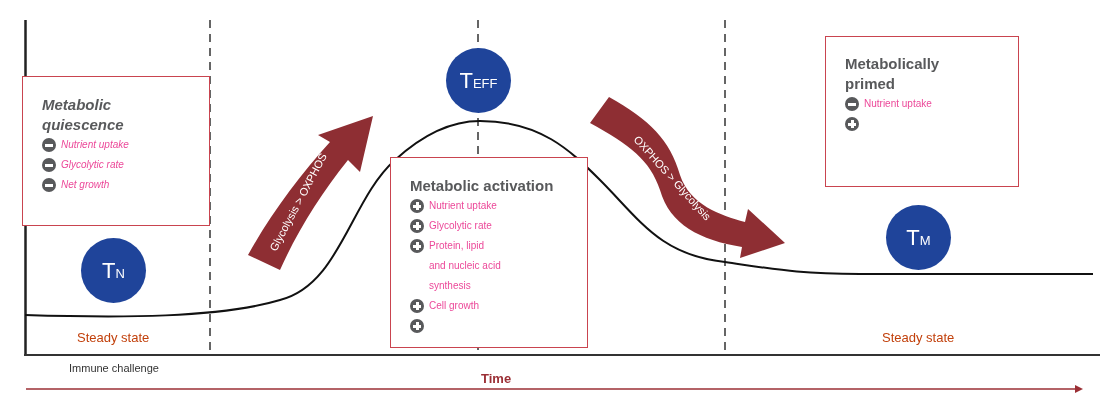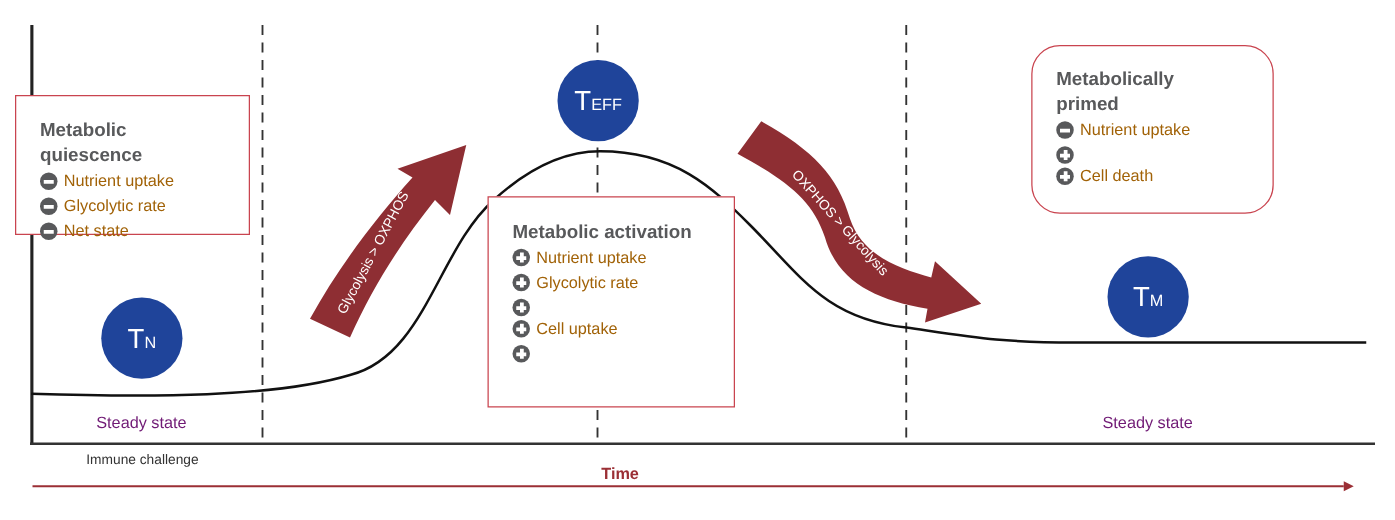--- a/index.html
+++ b/index.html
@@ -1,29 +1,29 @@
 <!DOCTYPE html>
 <html><head>
   <meta charset="utf-8">
   <style>
     html, body { margin: 0; padding: 0; background: #ffffff; }
     body { width: 1116px; height: 416px; position: relative; overflow: hidden; font-family: "Liberation Sans", sans-serif; }
     #stage { position: absolute; left: 0; top: 0; width: 1116px; height: 416px; }
     svg text { font-family: "Liberation Sans", sans-serif; }
     .box { position: absolute; border: 1.5px solid #c9444f; background: #ffffff; color: #58595b; box-sizing: border-box; }
     .box .title { font-weight: bold; font-size: 15px; line-height: 20px; color: #58595b; }
-    .box .item { font-size: 13px; line-height: 20px; display: flex; align-items: flex-start; color: #a16207; }
+    .box .item { font-size: 10px; line-height: 20px; display: flex; align-items: flex-start; color: #ec4899; }
     .sign { display: inline-block; width: 14px; height: 14px; border-radius: 50%; background: #58595b; position: relative; margin-top: 3px; margin-right: 5px; flex: 0 0 auto; }
     .sign::before { content: ""; position: absolute; left: 3px; top: 5.5px; width: 8px; height: 3px; background: #fff; }
     .sign.plus::after { content: ""; position: absolute; left: 5.5px; top: 3px; width: 3px; height: 8px; background: #fff; }
     .item .label { white-space: pre-line; }
     .cell { position: absolute; border-radius: 50%; background: #1f449a; color: #fff; display: flex; align-items: center; justify-content: center; }
     .cell .t { font-size: 22px; }
     .cell .sub { font-size: 13px; margin-top: 5px; }
-    .axis-label { position: absolute; font-size: 13px; color: #701a75; }
+    .axis-label { position: absolute; font-size: 13px; color: #c2410c; }
     .small-label { position: absolute; font-size: 11px; color: #333; }
     .time-label { position: absolute; font-size: 13px; font-weight: bold; color: #9b2f35; }
   </style>
 </head>
 <body>
 
 <div id="stage">
   <svg width="1116" height="416" style="position:absolute;left:0;top:0">
 
     <line x1="25.5" y1="20" x2="25.5" y2="355" stroke="#222" stroke-width="2.5"></line>
@@ -51,77 +51,76 @@
   </div>
   <div class="cell" style="left:446px;top:48px;width:65px;height:65px;">
     <span class="t">T</span>
       <span class="sub">EFF</span>
   </div>
   <div class="cell" style="left:886px;top:205px;width:65px;height:65px;">
     <span class="t">T</span>
       <span class="sub">M</span>
   </div>
 
-  <div class="box" style="left:12px;top:76px;width:188px;height:112px;padding:18px 0 0 19px;">
+  <div class="box" style="left:22px;top:76px;width:188px;height:150px;padding:18px 0 0 19px;font-style:italic;">
     <div class="title" style="white-space:pre-line">Metabolic
 quiescence</div>
     <div class="list">
         <div class="item">
           <span class="sign minus"></span>
           <span class="label">Nutrient uptake</span>
         </div>
         <div class="item">
           <span class="sign minus"></span>
           <span class="label">Glycolytic rate</span>
         </div>
         <div class="item">
           <span class="sign minus"></span>
-          <span class="label">Net state</span>
+          <span class="label">Net growth</span>
         </div>
       </div>
   </div>
 
-  <div class="box" style="left:390px;top:157px;width:198px;height:169px;padding:18px 4px 0 19px;">
+  <div class="box" style="left:390px;top:157px;width:198px;height:191px;padding:18px 4px 0 19px;">
     <div class="title">Metabolic activation</div>
     <div class="list">
         <div class="item">
           <span class="sign plus"></span>
           <span class="label">Nutrient uptake</span>
         </div>
         <div class="item">
           <span class="sign plus"></span>
           <span class="label">Glycolytic rate</span>
         </div>
         <div class="item">
           <span class="sign plus"></span>
+          <span class="label">Protein, lipid
+and nucleic acid
+synthesis</span>
         </div>
         <div class="item">
           <span class="sign plus"></span>
-          <span class="label">Cell uptake</span>
+          <span class="label">Cell growth</span>
         </div>
         <div class="item">
           <span class="sign plus"></span>
         </div>
       </div>
   </div>
 
-  <div class="box" style="left:825px;top:36px;width:194px;height:135px;padding:17px 0 0 19px;border-radius:23px;">
+  <div class="box" style="left:825px;top:36px;width:194px;height:151px;padding:17px 0 0 19px;">
     <div class="title" style="white-space:pre-line">Metabolically
 primed</div>
     <div class="list">
         <div class="item">
           <span class="sign minus"></span>
           <span class="label">Nutrient uptake</span>
         </div>
         <div class="item">
           <span class="sign plus"></span>
-        </div>
-        <div class="item">
-          <span class="sign plus"></span>
-          <span class="label">Cell death</span>
         </div>
       </div>
   </div>
 
   <div class="axis-label" style="left:77px;top:330px;">Steady state</div>
   <div class="axis-label" style="left:882px;top:330px;">Steady state</div>
   <div class="small-label" style="left:69px;top:362px;">Immune challenge</div>
   <div class="time-label" style="left:481px;top:371px;">Time</div>
 </div>
 

